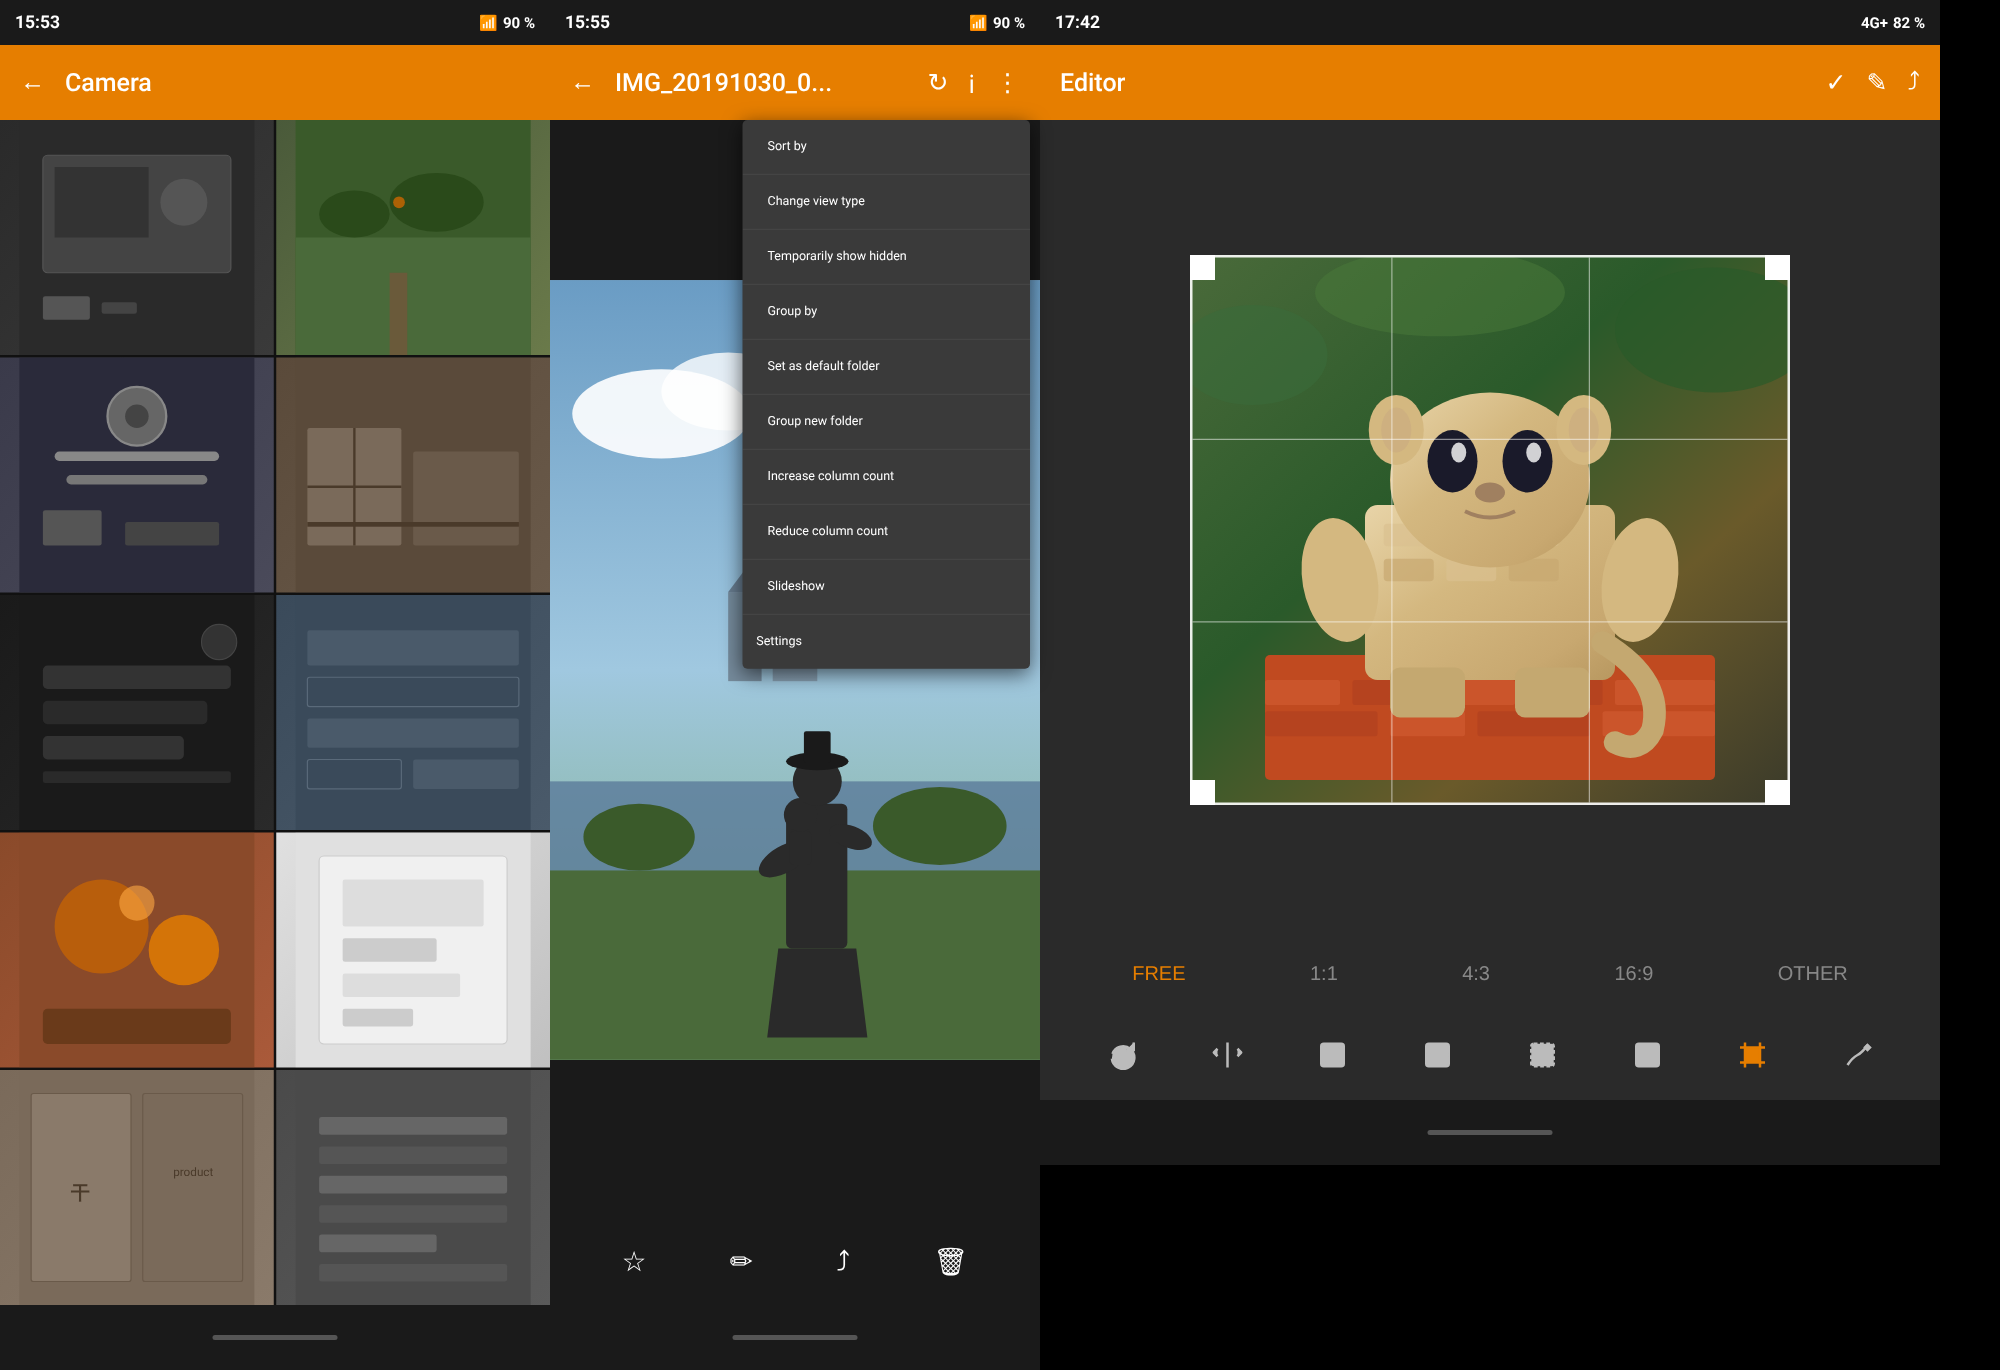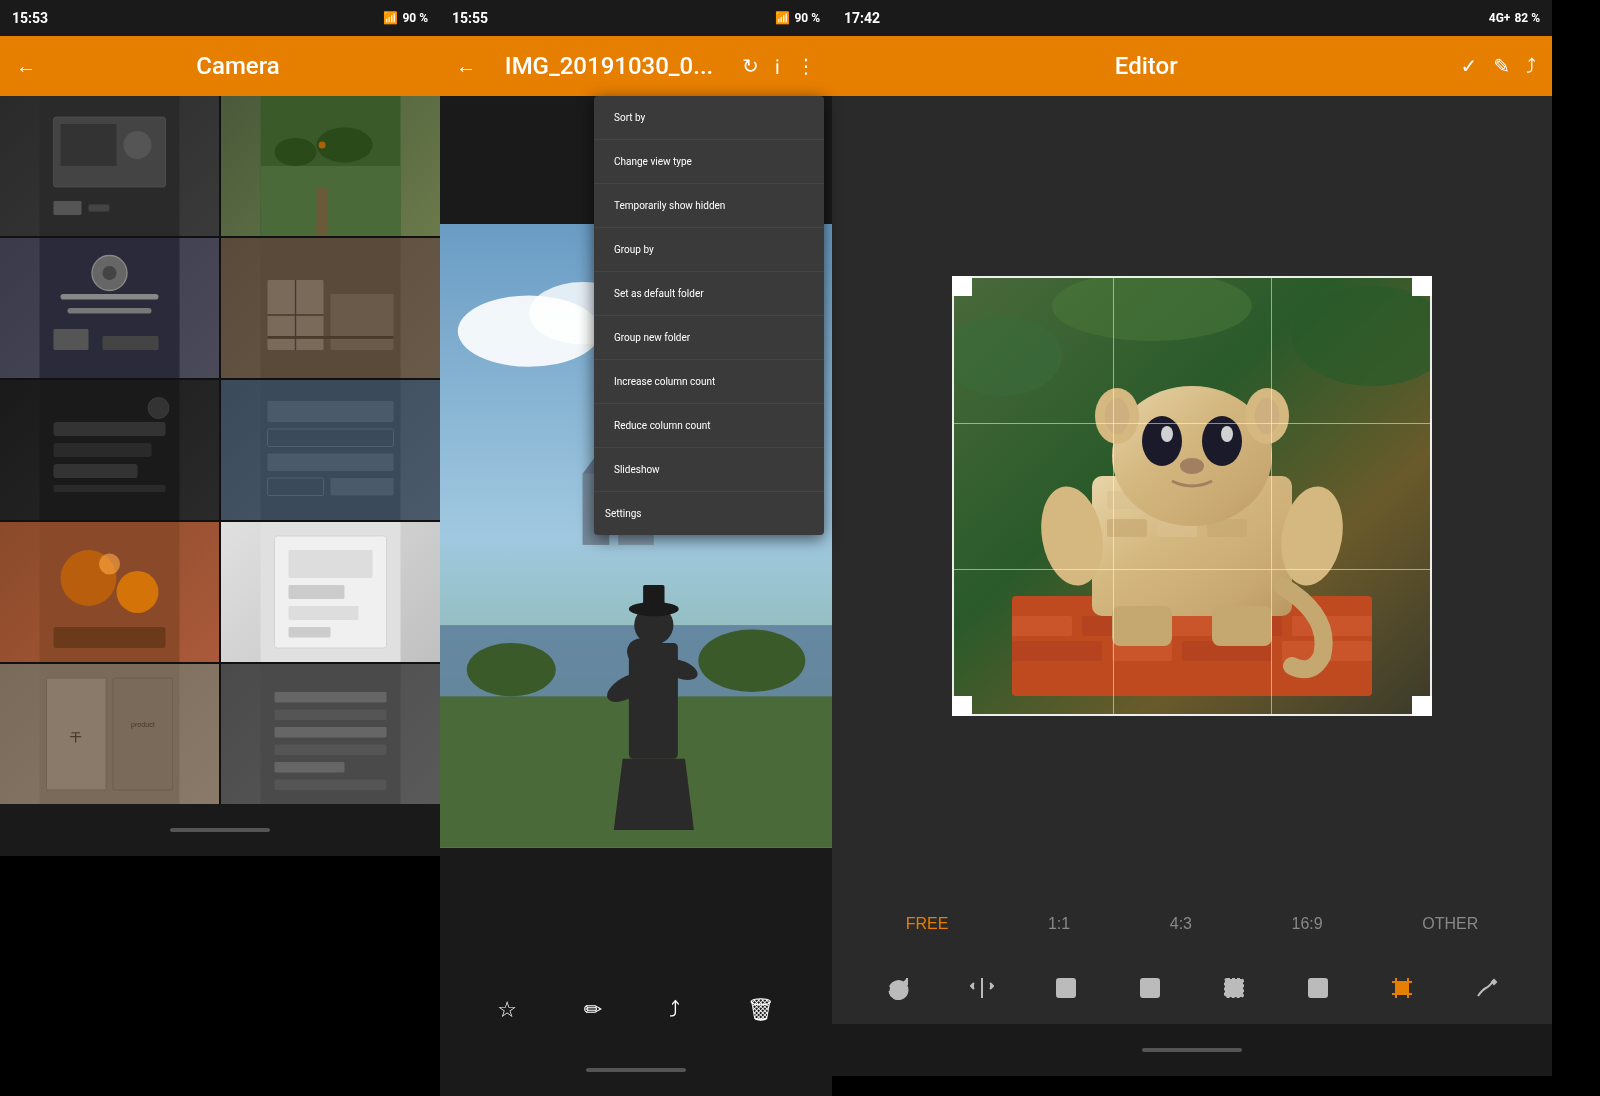--- a/index.html
+++ b/index.html
@@ -9,21 +9,21 @@
       display: flex;
       flex-direction: row;
       font-family: 'Roboto', Arial, sans-serif;
       overflow: hidden;
       background: #000;
     }
 
     
     .panel1 {
       width: 440px;
-      height: 856px;
+      height: 1096px;
       display: flex;
       flex-direction: column;
       background: #1a1a1a;
       position: relative;
     }
 
     .status-bar {
       height: 36px;
       background: #1a1a1a;
       display: flex;
@@ -44,24 +44,23 @@
     .app-bar {
       height: 60px;
       background: #e67e00;
       display: flex;
       align-items: center;
       padding: 0 16px;
       gap: 16px;
     }
     .app-bar .title {
       color: #fff;
-      font-size: 24px;
+      font-size: 20px;
       font-weight: 500;
       flex: 1;
-      text-align: center;
     }
     .app-bar .icon-btn {
       color: #fff;
       font-size: 20px;
       cursor: pointer;
       background: none;
       border: none;
     }
 
     .gallery-grid {
@@ -157,21 +156,21 @@
       color: #fff;
       font-size: 22px;
       cursor: pointer;
       background: none;
       border: none;
     }
 
     
     .panel3 {
       width: 720px;
-      height: 1076px;
+      height: 932px;
       display: flex;
       flex-direction: column;
       background: #2a2a2a;
     }
 
     .editor-image-area {
       flex: 1;
       background: #2a2a2a;
       display: flex;
       align-items: center;

